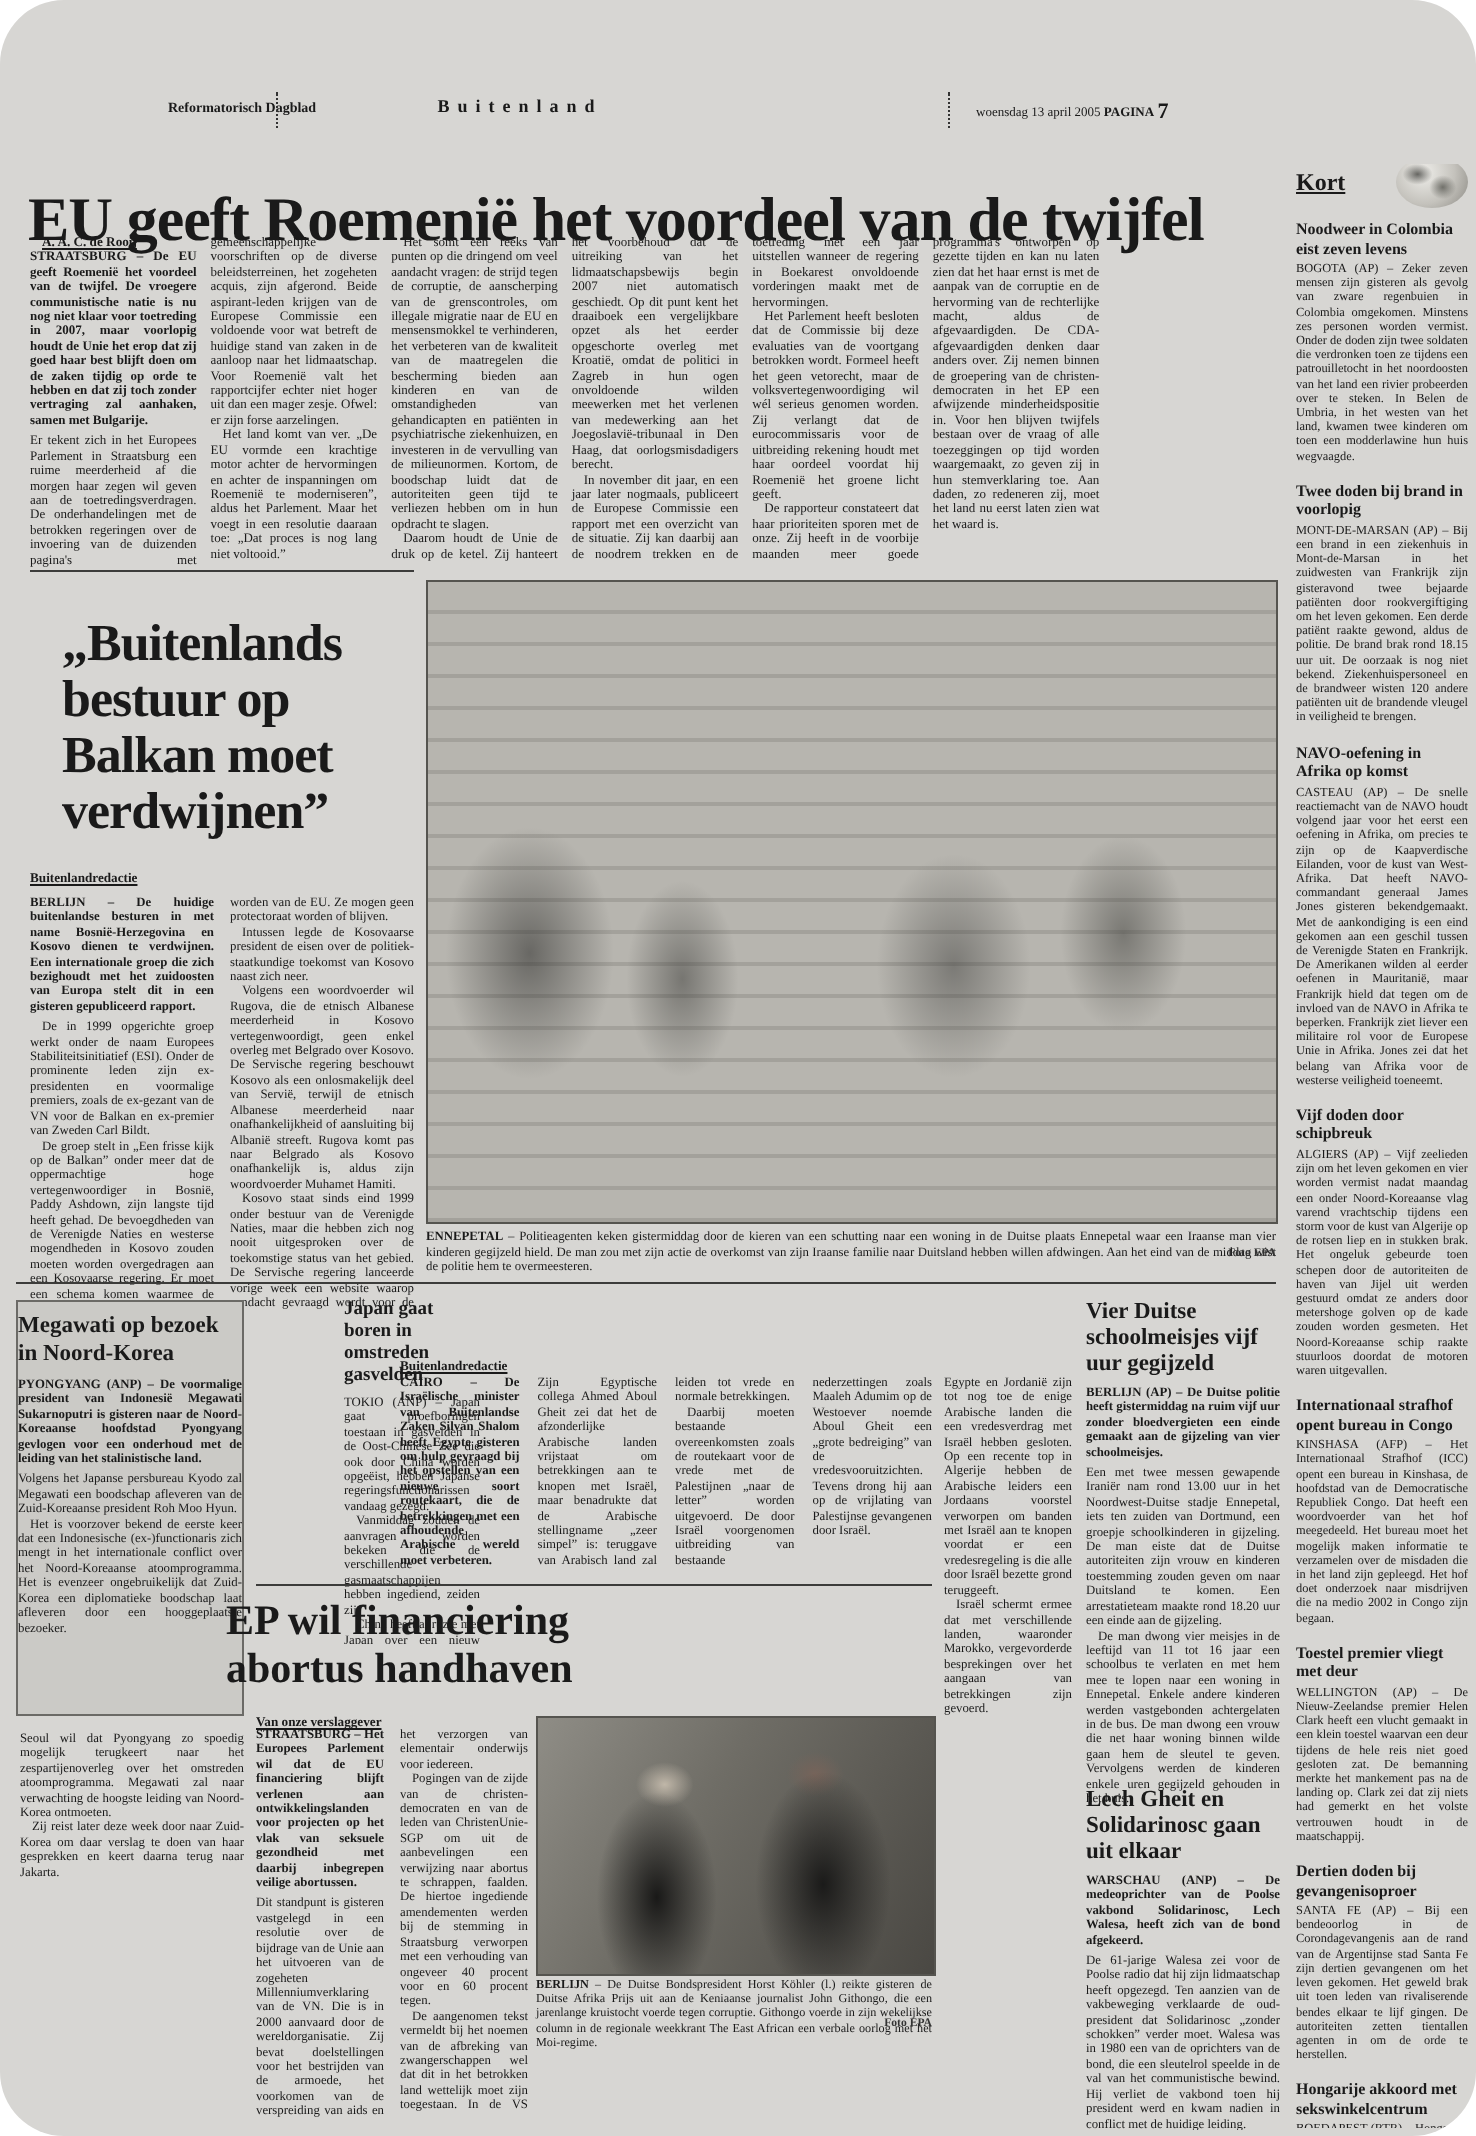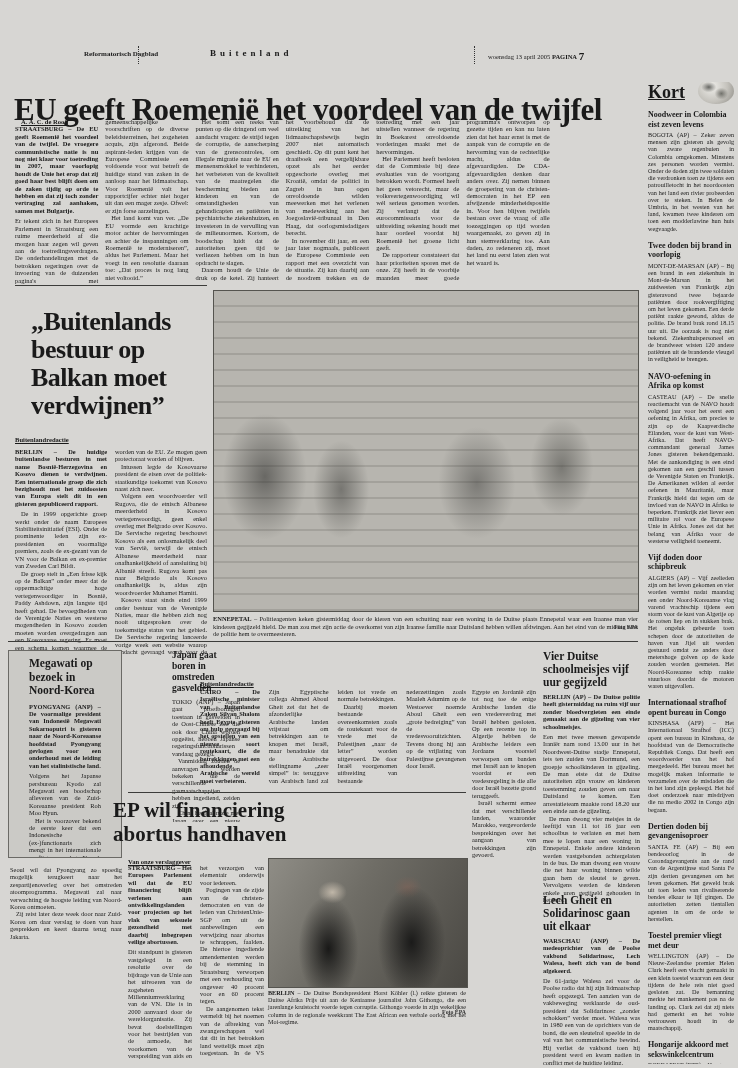--- a/index.html
+++ b/index.html
@@ -1,23 +1,23 @@
 <!DOCTYPE html>
 <html lang="nl"><head>
 <meta charset="utf-8">
 <style>
   html,body{margin:0;padding:0;}
   .page{position:relative;width:738px;height:1068px;background:#d7d6d3;
-        font-family:"Liberation Serif",serif;color:#1a1a1a;overflow:hidden;}
+        font-family:"Liberation Serif",serif;color:#1a1a1a;overflow:hidden;border-radius:32px;}
   
   .masthead{position:absolute;top:46px;left:0;width:738px;height:20px;}
   .brand{position:absolute;left:84px;top:4px;font-size:7px;font-weight:bold;}
   .mast-div{position:absolute;top:0;width:0;height:18px;border-left:1px dotted #333;}
   .mast-div.d1{left:138px;} .mast-div.d2{left:474px;}
-  .section-name{position:absolute;left:210px;top:2px;width:100px;text-align:left;
+  .section-name{position:absolute;left:210px;top:2px;width:100px;text-align:center;
         font-size:9px;font-weight:bold;letter-spacing:4px;}
   .dateline{position:absolute;left:488px;top:4px;font-size:6.5px;white-space:nowrap;}
   .dateline b{font-weight:bold;}
   .pagenum{font-size:11px;font-weight:bold;vertical-align:-1px;}
   
   .lead-headline{position:absolute;left:14px;top:72px;width:630px;font-size:31px;
         font-weight:bold;letter-spacing:-0.5px;line-height:34px;white-space:nowrap;}
   .byline{font-size:6.6px;font-weight:bold;margin:0 0 4px 0;text-decoration:underline;}
   .lead-body{position:absolute;left:15px;top:118px;width:625px;height:166px;
         column-count:7;column-gap:7px;column-fill:auto;overflow:hidden;
@@ -51,21 +51,21 @@
       background:
         radial-gradient(40px 70px at 30% 70%, rgba(10,10,10,.85), rgba(0,0,0,0) 75%),
         radial-gradient(45px 75px at 72% 65%, rgba(15,15,15,.85), rgba(0,0,0,0) 75%),
         radial-gradient(18px 14px at 32% 26%, rgba(200,190,175,.9), rgba(0,0,0,0) 80%),
         radial-gradient(18px 14px at 70% 22%, rgba(120,100,90,.9), rgba(0,0,0,0) 80%),
         linear-gradient(120deg,#8f8d86 0%,#6f6d66 40%,#4a4843 100%);}
   .cap2{left:268px;top:990px;width:198px;height:26px;font-size:6.1px;line-height:7.2px;}
   
   .colbody{font-size:6.4px;line-height:7.4px;text-align:justify;hyphens:auto;overflow:hidden;}
   .mega-box{position:absolute;left:8px;top:650px;width:114px;height:208px;
-        border:1px solid #6b6a66;background:#cbcac6;padding:6px 20px;box-sizing:border-box;overflow:hidden;}
+        border:1px solid #6b6a66;background:#cbcac6;padding:6px 0;box-sizing:border-box;overflow:hidden;}
   .mega-box h3{margin:0 0 5px 0;font-size:11.5px;line-height:13.5px;font-weight:bold;}
   .mega-cont{position:absolute;left:10px;top:866px;width:112px;height:196px;}
   .japan{position:absolute;left:128px;top:650px;width:68px;margin-left:44px;}
   .japan h3{margin:0 0 4px 0;font-size:9.5px;line-height:11px;font-weight:bold;}
   .japan .colbody{height:124px;}
   .israel-title{position:absolute;left:200px;top:644px;width:436px;font-size:18.5px;
         line-height:21px;font-weight:bold;white-space:nowrap;letter-spacing:-0.3px;margin:0;}
   .israel-credit{position:absolute;left:200px;top:672px;}
   .israel-cols{position:absolute;left:200px;top:688px;width:266px;height:98px;
         column-count:4;column-gap:9px;column-fill:auto;}
@@ -75,21 +75,21 @@
   .ep-credit{position:absolute;left:128px;top:850px;}
   .ep-cols{position:absolute;left:128px;top:864px;width:136px;height:198px;
         column-count:2;column-gap:8px;column-fill:auto;}
   .rightcol{position:absolute;width:97px;left:543px;}
   .rightcol h3{margin:0 0 4px 0;font-size:11.5px;line-height:13px;font-weight:bold;}
   .hostage-news{top:650px;} .hostage-news .colbody{height:238px;}
   .walesa{top:894px;} .walesa .colbody{height:128px;}
   
   .kort{position:absolute;left:648px;top:82px;width:86px;height:982px;overflow:hidden;}
   .kort-head{position:relative;height:28px;}
-  .kort-title{font-size:18px;font-weight:bold;text-decoration:underline;}
+  .kort-title{font-size:12px;font-weight:bold;text-decoration:underline;}
   .globe{position:absolute;right:0;top:-4px;width:36px;height:26px;border-radius:50%;
       background:
         radial-gradient(10px 7px at 30% 35%, rgba(70,70,66,.8), rgba(0,0,0,0) 75%),
         radial-gradient(9px 8px at 65% 60%, rgba(90,90,84,.8), rgba(0,0,0,0) 75%),
         radial-gradient(circle at 38% 32%,#efeeea 0%,#c4c2bc 55%,#8a8882 100%);}
   .kort-item{margin-bottom:9px;}
   .kort-item h4{margin:0 0 2px 0;font-size:8px;line-height:9.5px;font-weight:bold;}
   .kort-item p{margin:0;font-size:6.2px;line-height:7.2px;text-align:justify;hyphens:auto;}
 </style>
 </head>
@@ -234,26 +234,26 @@
     </div>
     <div class="kort-item">
       <h4>Vijf doden door schipbreuk</h4>
       <p>ALGIERS (AP) – Vijf zeelieden zijn om het leven gekomen en vier worden vermist nadat maandag een onder Noord-Koreaanse vlag varend vrachtschip tijdens een storm voor de kust van Algerije op de rotsen liep en in stukken brak. Het ongeluk gebeurde toen schepen door de autoriteiten de haven van Jijel uit werden gestuurd omdat ze anders door metershoge golven op de kade zouden worden gesmeten. Het Noord-Koreaanse schip raakte stuurloos doordat de motoren waren uitgevallen.</p>
     </div>
     <div class="kort-item">
       <h4>Internationaal strafhof opent bureau in Congo</h4>
       <p>KINSHASA (AFP) – Het Internationaal Strafhof (ICC) opent een bureau in Kinshasa, de hoofdstad van de Democratische Republiek Congo. Dat heeft een woordvoerder van het hof meegedeeld. Het bureau moet het mogelijk maken informatie te verzamelen over de misdaden die in het land zijn gepleegd. Het hof doet onderzoek naar misdrijven die na medio 2002 in Congo zijn begaan.</p>
     </div>
     <div class="kort-item">
+      <h4>Toestel premier vliegt met deur</h4>
+      <p>WELLINGTON (AP) – De Nieuw-Zeelandse premier Helen Clark heeft een vlucht gemaakt in een klein toestel waarvan een deur tijdens de hele reis niet goed gesloten zat. De bemanning merkte het mankement pas na de landing op. Clark zei dat zij niets had gemerkt en het volste vertrouwen houdt in de maatschappij.</p>
+    </div>
+    <div class="kort-item">
       <h4>Dertien doden bij gevangenisoproer</h4>
       <p>SANTA FE (AP) – Bij een bendeoorlog in de Corondagevangenis aan de rand van de Argentijnse stad Santa Fe zijn dertien gevangenen om het leven gekomen. Het geweld brak uit toen leden van rivaliserende bendes elkaar te lijf gingen. De autoriteiten zetten tientallen agenten in om de orde te herstellen.</p>
     </div>
     <div class="kort-item">
-      <h4>Toestel premier vliegt met deur</h4>
-      <p>WELLINGTON (AP) – De Nieuw-Zeelandse premier Helen Clark heeft een vlucht gemaakt in een klein toestel waarvan een deur tijdens de hele reis niet goed gesloten zat. De bemanning merkte het mankement pas na de landing op. Clark zei dat zij niets had gemerkt en het volste vertrouwen houdt in de maatschappij.</p>
-    </div>
-    <div class="kort-item">
       <h4>Hongarije akkoord met sekswinkelcentrum</h4>
       <p>BOEDAPEST (RTR) – Hongaarse prostituees mogen binnenkort hun diensten aanbieden in een eigen bedrijvencentrum. De vakbond van sekswerkers heeft daarover een akkoord bereikt met de autoriteiten, zei een woordvoerster gisteren. Het centrum moet buiten de woonwijken komen te liggen en zal onder toezicht staan van de gemeente.</p>
     </div>
   </div>
 
 </div>
 
 </body></html>

